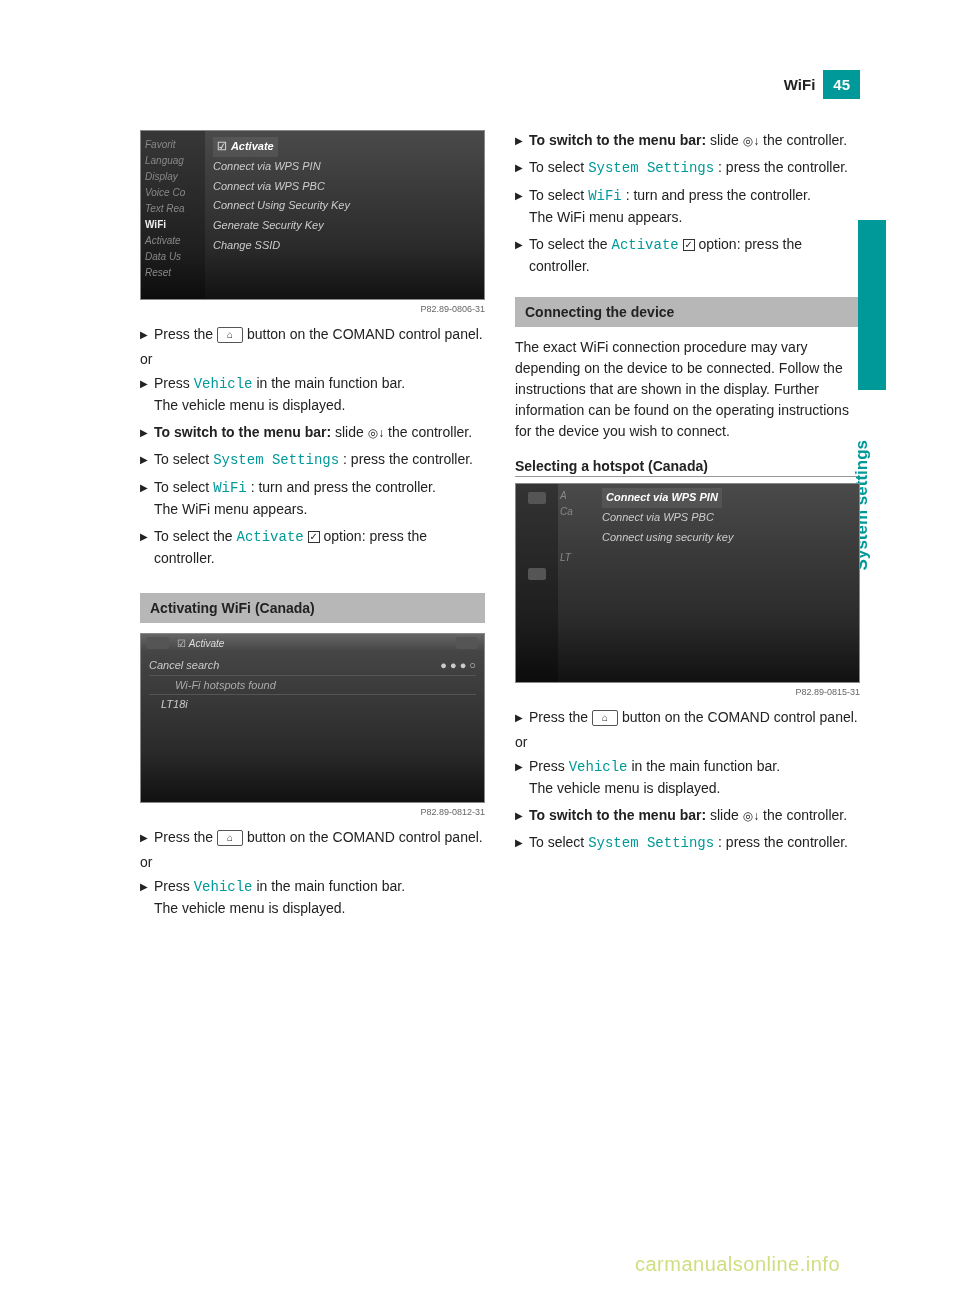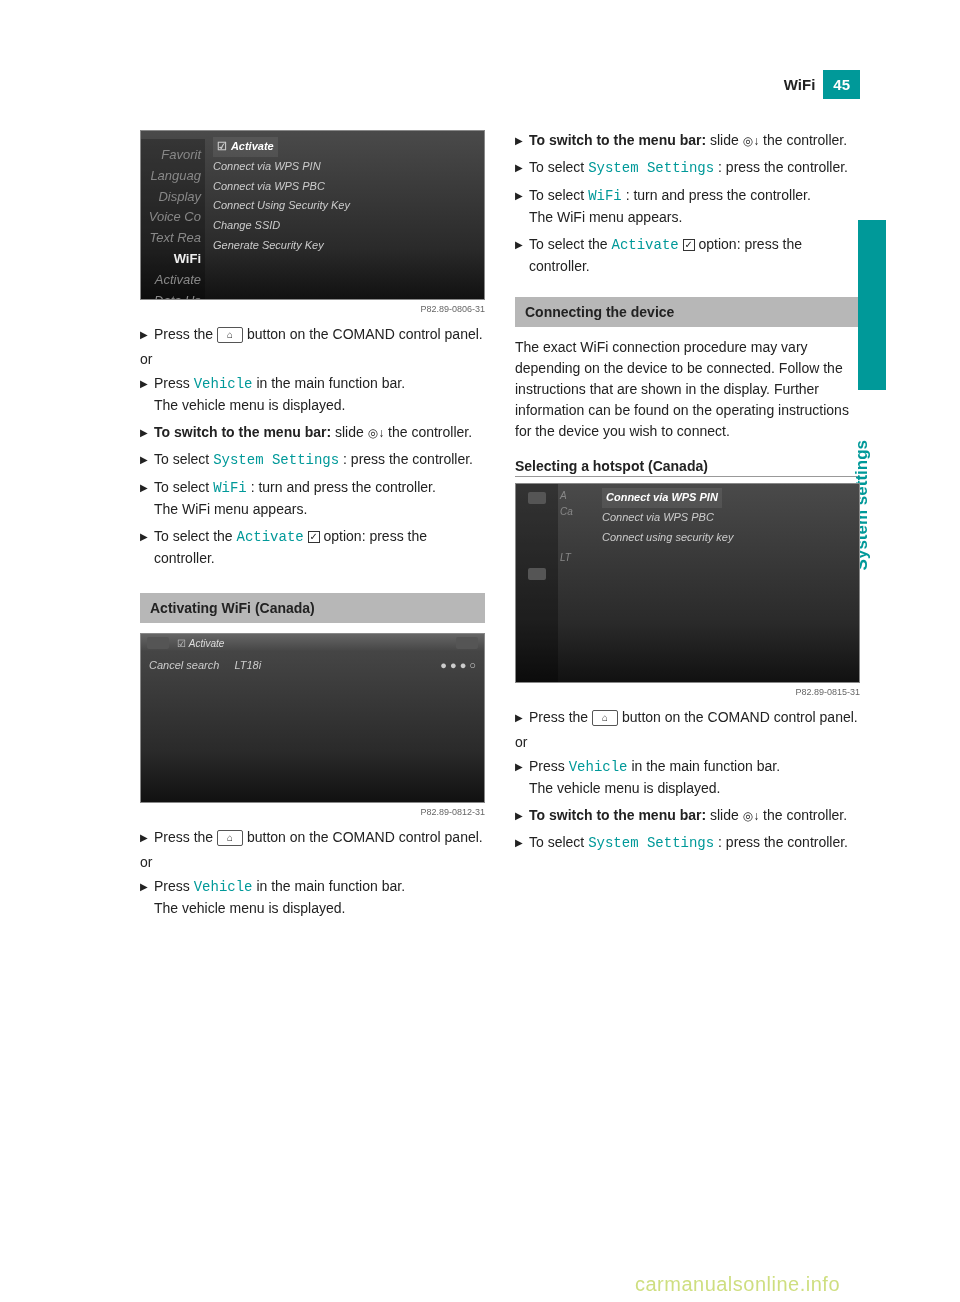--- a/index.html
+++ b/index.html
@@ -81,29 +81,28 @@
     border: 1px solid #888;
     width: 100%;
     height: 170px;
     position: relative;
     margin-bottom: 4px;
     overflow: hidden;
   }
   .screenshot.short { height: 200px; }
   .ss-left {
     position: absolute;
-    left: 0; top: 8px; bottom: 0;
+    left: 0; top: 0; bottom: 0;
     width: 64px;
     background: rgba(0,0,0,0.25);
     padding: 6px 4px;
-    font-size: 13px;
+    font-size: 10px;
     font-style: italic;
     color: #888;
     line-height: 1.6;
-    text-align: right;
   }
   .ss-left .hl { color: #eee; font-style: normal; font-weight: bold; }
   .ss-right {
     position: absolute;
     left: 64px; right: 0; top: 0;
     padding: 6px 8px;
     font-size: 11px;
     font-style: italic;
     color: #ccc;
     line-height: 1.8;
@@ -178,21 +177,21 @@
   h4.sub {
     font-size: 14px;
     font-weight: bold;
     margin: 16px 0 6px 0;
     border-bottom: 1px solid #999;
     padding-bottom: 2px;
   }
   p.para { line-height: 1.5; margin: 6px 0; }
   .watermark {
     position: absolute;
-    bottom: 6px;
+    bottom: 26px;
     right: 120px;
     color: #c6d96a;
     font-size: 20px;
     font-family: Arial, sans-serif;
     letter-spacing: 0.5px;
     opacity: 0.85;
   }
   .ss-topbar {
     position: absolute;
     top:0; left:0; right:0;
@@ -262,22 +261,22 @@
           <div class="hl">WiFi</div>
           <div>Activate</div>
           <div>Data Us</div>
           <div>Reset</div>
         </div>
         <div class="ss-right">
           <div><span class="chk hl">Activate</span></div>
           <div>Connect via WPS PIN</div>
           <div>Connect via WPS PBC</div>
           <div>Connect Using Security Key</div>
+          <div>Generate Security Key</div>
           <div>Change SSID</div>
-          <div>Generate Security Key</div>
         </div>
       </div>
       <div class="ss-caption">P82.89-0806-31</div>
 
       <div class="step">
         <span class="arrow">▶</span>
         <span class="body">
           <span>Press the </span>
           <span class="btn-icon">⌂</span>
           <span> button on the COMAND control panel.</span>
@@ -333,20 +332,21 @@
 
       <div class="screenshot">
         <div class="ss-topbar">
           <span style="width:22px;height:12px;background:#555;border-radius:2px;margin-right:8px;"></span>
           <span class="tick">Activate</span>
           <span class="right" style="width:22px;height:12px;background:#555;border-radius:2px;"></span>
         </div>
         <div class="ss-body2">
           <span>Cancel search</span>
           <span style="float:right;color:#ccc;">● ● ● ○</span>
+          <span class="indent2">Wi-Fi hotspots found</span>
           <span style="padding-left:12px;">LT18i</span>
         </div>
       </div>
       <div class="ss-caption">P82.89-0812-31</div>
 
       <div class="step">
         <span class="arrow">▶</span>
         <span class="body">
           <span>Press the </span>
           <span class="btn-icon">⌂</span>

